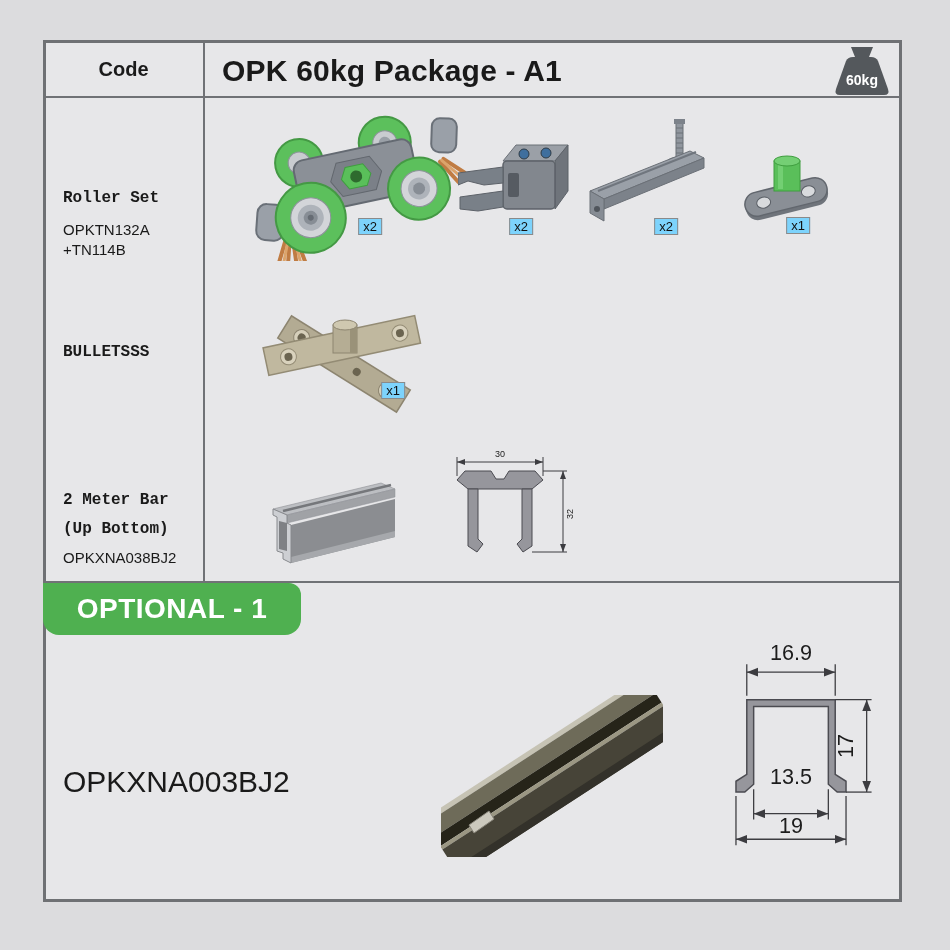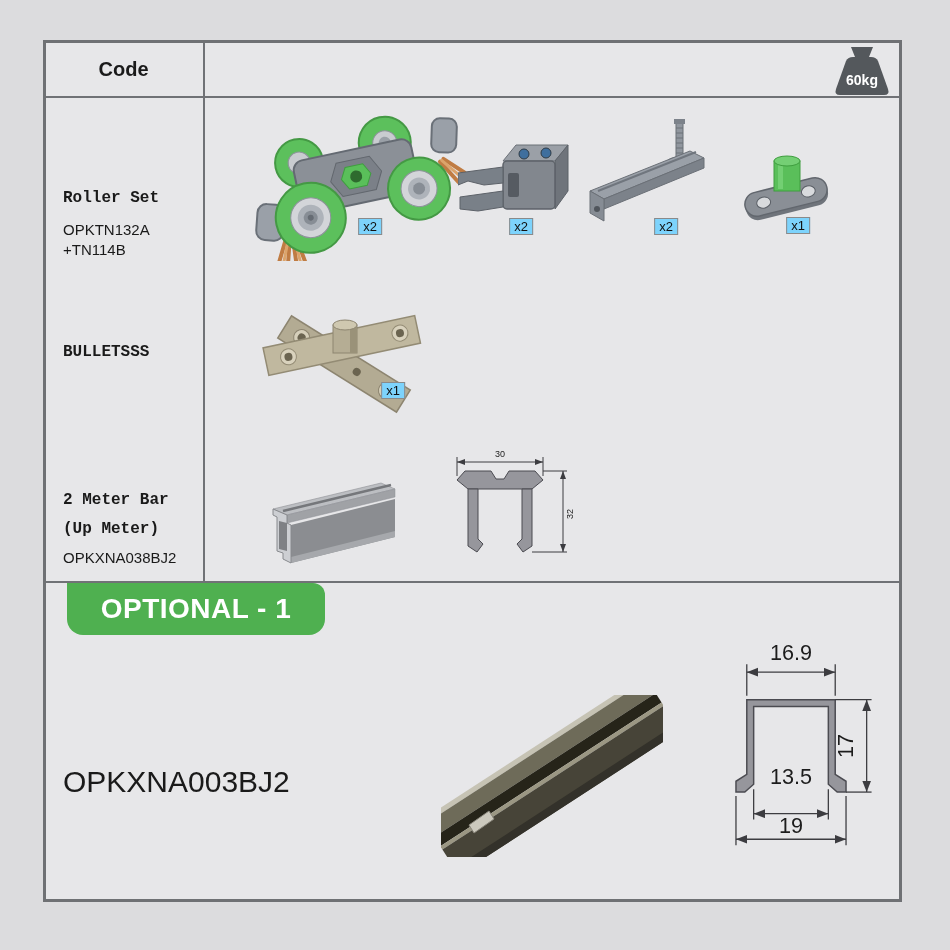--- a/index.html
+++ b/index.html
@@ -35,35 +35,36 @@
   .qty-badge {
     position:absolute; transform:translateX(-50%);
     background:#7dd3fc; border:1px solid #8a8a8a;
     font-size:13px; line-height:15px; padding:0 4px; color:#111;
   }
   .banner {
     position:absolute; left:-3px; top:540px; width:258px; height:52px;
     background:#4fb050;
     border-radius:0 12px 16px 16px;
     display:flex; align-items:center; justify-content:center;
-    color:#ffffff; font-size:28px; font-weight:bold; letter-spacing:0.5px;margin-left:24px;
+    color:#ffffff; font-size:28px; font-weight:bold; letter-spacing:0.5px;
   }
   svg { display:block; }
   .dim-txt { font-family:"Liberation Sans", sans-serif; fill:#1c1c1c; }
 </style>
 </head>
 <body>
 
 <div class="doc">
 
   <div class="hline" style="top:53px;"></div>
   <div class="hline" style="top:538px;"></div>
   <div class="vline" style="left:157px; height:538px;"></div>
 
   <div class="code-cell">Code</div>
+  <div class="title">OPK 60kg Package - A1</div>
 
   <svg class="abs" style="left:780px; top:3px;" width="72" height="50" viewBox="0 0 72 50">
     <polygon points="25,1 47,1 43,11 29,11" fill="#54585c"></polygon>
     <path d="M14,49 L58,49 Q64,49 62,43 L52,15 Q50,11 45,11 L27,11 Q22,11 20,15 L10,43 Q8,49 14,49 Z" fill="#54585c"></path>
     <text x="36" y="39" text-anchor="middle" font-size="14" font-weight="bold" fill="#ffffff" class="dim-txt" style="fill:#fff">60kg</text>
   </svg>
 
   <div class="abs lbl-bold" style="left:17px; top:146px;">Roller Set</div>
   <div class="abs lbl-code" style="left:17px; top:178px;">OPKTN132A</div>
   <div class="abs lbl-code" style="left:17px; top:198px;">+TN114B</div>
@@ -178,21 +179,21 @@
         <circle cx="152" cy="56" r="4" fill="#6b6450"></circle>
     </g>
     <rect x="84" y="36" width="24" height="28" fill="#b5ad94" stroke="#8d8570"></rect>
     <rect x="101" y="36" width="7" height="28" fill="#9a9279"></rect>
     <ellipse cx="96" cy="36" rx="12" ry="5" fill="#cfc8b0" stroke="#8d8570"></ellipse>
   </svg>
 
   <div class="qty-badge" style="left:347px; top:339px;">x1</div>
 
   <div class="abs lbl-bold" style="left:17px; top:448px;">2 Meter Bar</div>
-  <div class="abs lbl-bold" style="left:17px; top:477px;">(Up Meter)</div>
+  <div class="abs lbl-bold" style="left:17px; top:477px;">(Up Bottom)</div>
   <div class="abs lbl-code" style="left:17px; top:506px;">OPKXNA038BJ2</div>
 
   <svg class="abs" style="left:207px; top:416px;" width="160" height="108" viewBox="0 0 160 108">
     <polygon points="20,50 128,24 142,30 34,56" fill="#bcbec2" stroke="#8f9196" stroke-width="0.6"></polygon>
     <polygon points="34,56 142,30 142,38 34,64" fill="#a0a2a6" stroke="#8f9196" stroke-width="0.5"></polygon>
     <polygon points="38,66 142,40 142,78 38,104" fill="#8b8d91"></polygon>
     <polygon points="38,98 142,72 142,78 38,104" fill="#a6a8ac"></polygon>
     <line x1="30" y1="52" x2="138" y2="26" stroke="#75777b" stroke-width="2.5"></line>
     <path d="M20,50 L34,56 L34,64 L38,66 L38,104 L30,100 L30,94 L24,92 L24,58 L20,56 Z" fill="#cdcfd3" stroke="#888a8e"></path>
     <polygon points="26,62 34,64 34,92 26,90" fill="#7f8185"></polygon>

